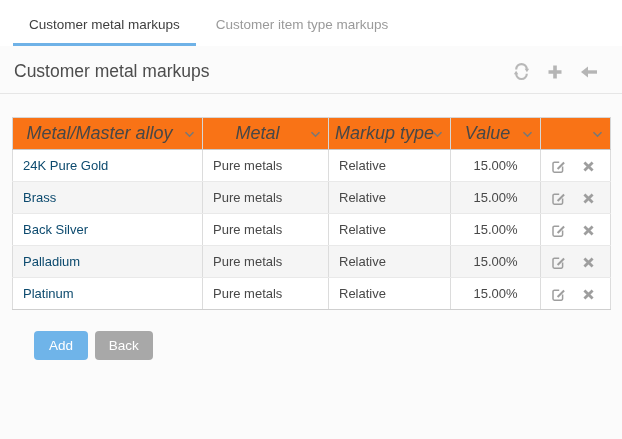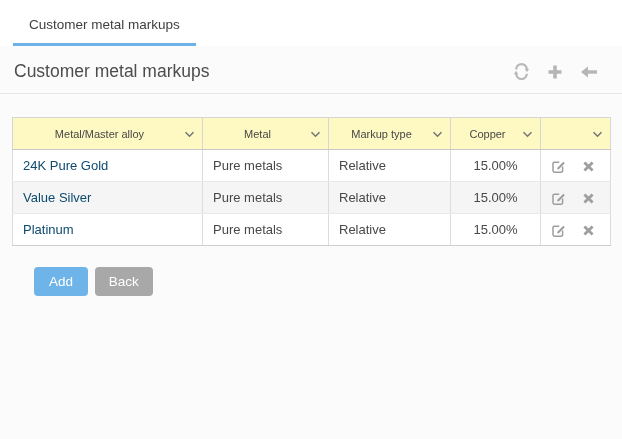--- a/index.html
+++ b/index.html
@@ -68,30 +68,31 @@
   }
   table.grid col.c1 { width: 190px; }
   table.grid col.c2 { width: 126px; }
   table.grid col.c3 { width: 122px; }
   table.grid col.c4 { width: 90px; }
   table.grid col.c5 { width: 70px; }
 
   table.grid th {
     position: relative;
     height: 32px;
-    background: #fef9c3;
+    background: #f97316;
     font-weight: 400;
-    font-size: 11px;
+    font-size: 18px;
     color: #474747;
     text-align: center;
     border: 1px solid #d6d6d6;
     border-bottom: 1px solid #c9c9c9;
     padding: 0 22px 0 6px;
     white-space: nowrap;
     overflow: hidden;
+    font-style: italic;
   }
   .col-menu {
     position: absolute;
     right: 7px;
     top: 50%;
     transform: translateY(-44%);
     cursor: pointer;
     line-height: 0;
   }
   table.grid td {
@@ -126,20 +127,23 @@
   }
   .btn-add { background: #6fb4e9; }
   .btn-back { background: #a8a8a8; margin-left: 3px; padding: 7px 14px; }
 </style>
 </head>
 <body>
 
 <div class="tabstrip">
   <div class="tab active">
     <span>Customer metal markups</span>
+  </div>
+  <div class="tab">
+    <span>Customer item type markups</span>
   </div>
 </div>
 
 <div class="content">
 
   <div class="panel-header">
     <div class="panel-title">Customer metal markups</div>
     <div class="toolbar-icons">
       <span class="tool-btn">
         <svg width="17" height="17" viewBox="0 0 16 16">
@@ -193,21 +197,21 @@
         </th>
         <th>
           <span>Markup type</span>
           <span class="col-menu">
             <svg width="11" height="7" viewBox="0 0 11 7">
                 <path d="M1.5 1.3 L5.5 5.3 L9.5 1.3" fill="none" stroke="#787878" stroke-width="1.6"></path>
               </svg>
           </span>
         </th>
         <th>
-          <span>Copper</span>
+          <span>Value</span>
           <span class="col-menu">
             <svg width="11" height="7" viewBox="0 0 11 7">
                 <path d="M1.5 1.3 L5.5 5.3 L9.5 1.3" fill="none" stroke="#787878" stroke-width="1.6"></path>
               </svg>
           </span>
         </th>
         <th>
           <span></span>
           <span class="col-menu">
             <svg width="11" height="7" viewBox="0 0 11 7">
@@ -233,45 +237,87 @@
         </svg>
       </span>
       <span class="row-icon">
         <svg width="13" height="13" viewBox="0 0 14 14">
           <path d="M2.6 2.6 L11.4 11.4 M11.4 2.6 L2.6 11.4" stroke="#9e9e9e" stroke-width="3"></path>
         </svg>
       </span>
     </td>
   </tr>
 
-
-
-
-  <tr>
-    <td>
-      <a class="metal-link">Value Silver</a>
-    </td>
-    <td>Pure metals</td>
-    <td>Relative</td>
-    <td class="num">15.00%</td>
-    <td class="actions">
-      <span class="row-icon">
-        <svg width="15" height="15" viewBox="0 0 15 15">
-          <path d="M11.6 7.6 V11.8 a1.4 1.4 0 0 1 -1.4 1.4 H3.4 A1.4 1.4 0 0 1 2 11.8 V4.6 a1.4 1.4 0 0 1 1.4 -1.4 H8.2" fill="none" stroke="#9e9e9e" stroke-width="1.5"></path>
-          <path d="M6.6 9.9 L13.1 3.4" stroke="#9e9e9e" stroke-width="2.1"></path>
-        </svg>
-      </span>
-      <span class="row-icon">
-        <svg width="13" height="13" viewBox="0 0 14 14">
-          <path d="M2.6 2.6 L11.4 11.4 M11.4 2.6 L2.6 11.4" stroke="#9e9e9e" stroke-width="3"></path>
-        </svg>
-      </span>
-    </td>
-  </tr>
-
+  <tr>
+    <td>
+      <a class="metal-link">Brass</a>
+    </td>
+    <td>Pure metals</td>
+    <td>Relative</td>
+    <td class="num">15.00%</td>
+    <td class="actions">
+      <span class="row-icon">
+        <svg width="15" height="15" viewBox="0 0 15 15">
+          <path d="M11.6 7.6 V11.8 a1.4 1.4 0 0 1 -1.4 1.4 H3.4 A1.4 1.4 0 0 1 2 11.8 V4.6 a1.4 1.4 0 0 1 1.4 -1.4 H8.2" fill="none" stroke="#9e9e9e" stroke-width="1.5"></path>
+          <path d="M6.6 9.9 L13.1 3.4" stroke="#9e9e9e" stroke-width="2.1"></path>
+        </svg>
+      </span>
+      <span class="row-icon">
+        <svg width="13" height="13" viewBox="0 0 14 14">
+          <path d="M2.6 2.6 L11.4 11.4 M11.4 2.6 L2.6 11.4" stroke="#9e9e9e" stroke-width="3"></path>
+        </svg>
+      </span>
+    </td>
+  </tr>
+
+
+
+  <tr>
+    <td>
+      <a class="metal-link">Back Silver</a>
+    </td>
+    <td>Pure metals</td>
+    <td>Relative</td>
+    <td class="num">15.00%</td>
+    <td class="actions">
+      <span class="row-icon">
+        <svg width="15" height="15" viewBox="0 0 15 15">
+          <path d="M11.6 7.6 V11.8 a1.4 1.4 0 0 1 -1.4 1.4 H3.4 A1.4 1.4 0 0 1 2 11.8 V4.6 a1.4 1.4 0 0 1 1.4 -1.4 H8.2" fill="none" stroke="#9e9e9e" stroke-width="1.5"></path>
+          <path d="M6.6 9.9 L13.1 3.4" stroke="#9e9e9e" stroke-width="2.1"></path>
+        </svg>
+      </span>
+      <span class="row-icon">
+        <svg width="13" height="13" viewBox="0 0 14 14">
+          <path d="M2.6 2.6 L11.4 11.4 M11.4 2.6 L2.6 11.4" stroke="#9e9e9e" stroke-width="3"></path>
+        </svg>
+      </span>
+    </td>
+  </tr>
+
+  <tr>
+    <td>
+      <a class="metal-link">Palladium</a>
+    </td>
+    <td>Pure metals</td>
+    <td>Relative</td>
+    <td class="num">15.00%</td>
+    <td class="actions">
+      <span class="row-icon">
+        <svg width="15" height="15" viewBox="0 0 15 15">
+          <path d="M11.6 7.6 V11.8 a1.4 1.4 0 0 1 -1.4 1.4 H3.4 A1.4 1.4 0 0 1 2 11.8 V4.6 a1.4 1.4 0 0 1 1.4 -1.4 H8.2" fill="none" stroke="#9e9e9e" stroke-width="1.5"></path>
+          <path d="M6.6 9.9 L13.1 3.4" stroke="#9e9e9e" stroke-width="2.1"></path>
+        </svg>
+      </span>
+      <span class="row-icon">
+        <svg width="13" height="13" viewBox="0 0 14 14">
+          <path d="M2.6 2.6 L11.4 11.4 M11.4 2.6 L2.6 11.4" stroke="#9e9e9e" stroke-width="3"></path>
+        </svg>
+      </span>
+    </td>
+  </tr>
 
   <tr>
     <td>
       <a class="metal-link">Platinum</a>
     </td>
     <td>Pure metals</td>
     <td>Relative</td>
     <td class="num">15.00%</td>
     <td class="actions">
       <span class="row-icon">

